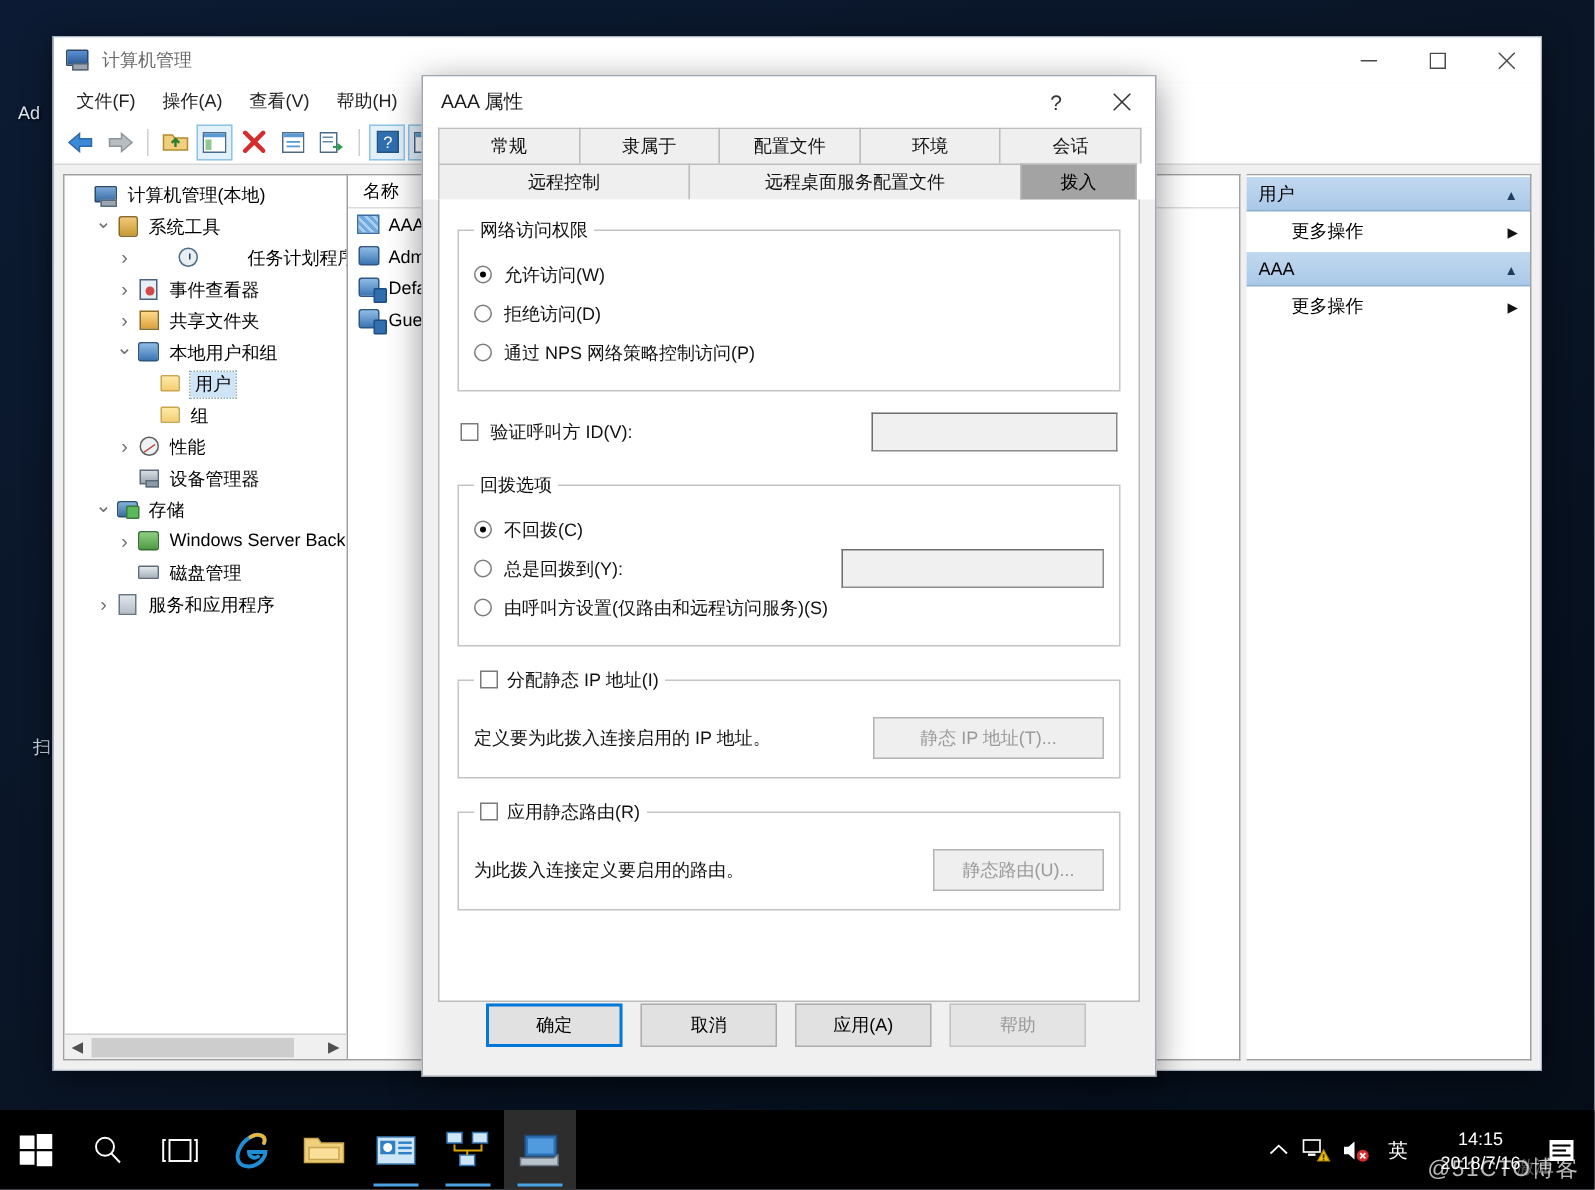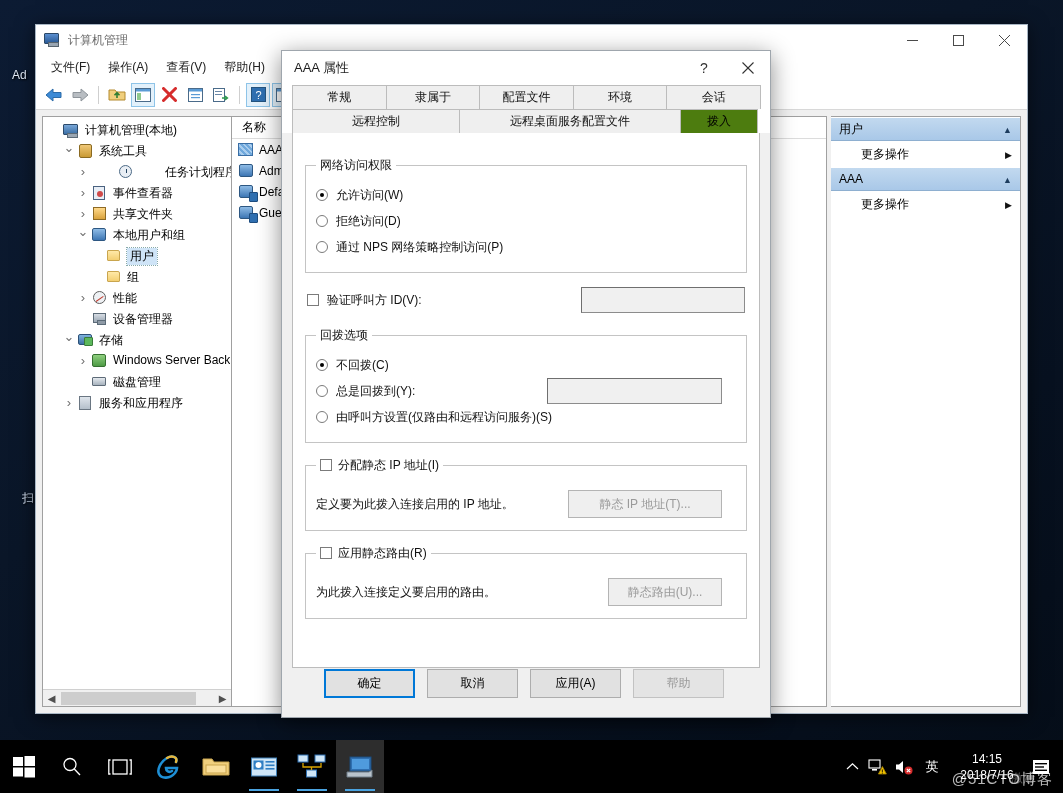--- a/index.html
+++ b/index.html
@@ -176,29 +176,29 @@
   #dlg-title-btns { position:absolute; right:0; top:0; display:flex; }
   .dlgbtn { width:44px; height:34px; display:flex; align-items:center; justify-content:center; color:#333; font-size:14px; }
 
   #tabstrip { padding:0 10px; background:#fff; }
   .tabrow { display:flex; }
   .tab {
     border:1px solid #bcbcbc; border-bottom:none; background:#efefef;
     height:24px; display:flex; align-items:center; justify-content:center;
     font-size:12px; color:#111; margin-right:-1px;
   }
-  .tab.active { background:#4d7c0f; border-color:#bcbcbc; color:#000; position:relative; z-index:3; }
+  .tab.active { background:#a3a3a3; border-color:#bcbcbc; color:#000; position:relative; z-index:3; }
   .tabrow.row1 .tab { flex:1; }
   #tab-content {
     margin:0 10px; background:#fff; border:1px solid #bcbcbc; border-top:none;
     height:535px; position:relative; padding:12px 12px 0 12px;
   }
 
   fieldset.gb {
-    border:1px solid #c4c4c4; margin:12px 0 14px 0; padding:8px 24px 12px 10px;
+    border:1px solid #c4c4c4; margin:0 0 14px 0; padding:8px 10px 12px 10px;
   }
   fieldset.gb legend { padding:0 4px; font-size:12px; color:#111; }
   .radio-row, .check-row { display:flex; align-items:center; height:26px; font-size:12px; color:#111; }
   .radio {
     width:12px; height:12px; border-radius:50%;
     border:1px solid #7b7b7b; background:#fff; margin-right:8px; flex:none; position:relative;
   }
   .radio.on:after {
     content:""; position:absolute; left:3px; top:3px; width:4px; height:4px;
     border-radius:50%; background:#000;

